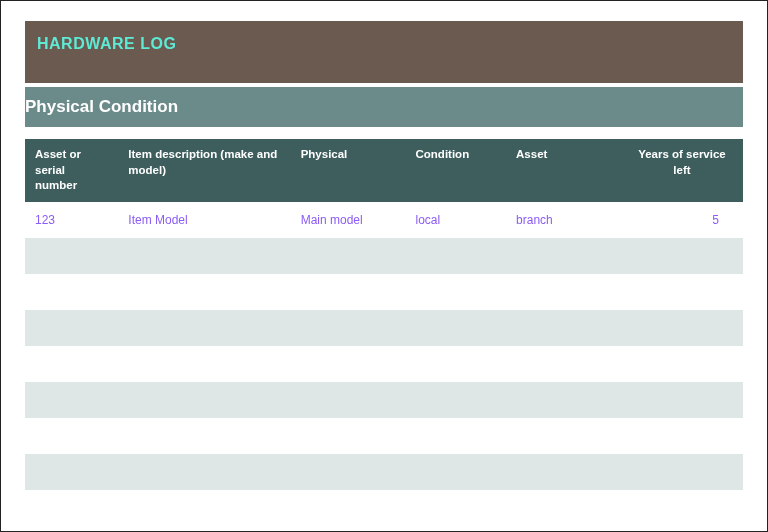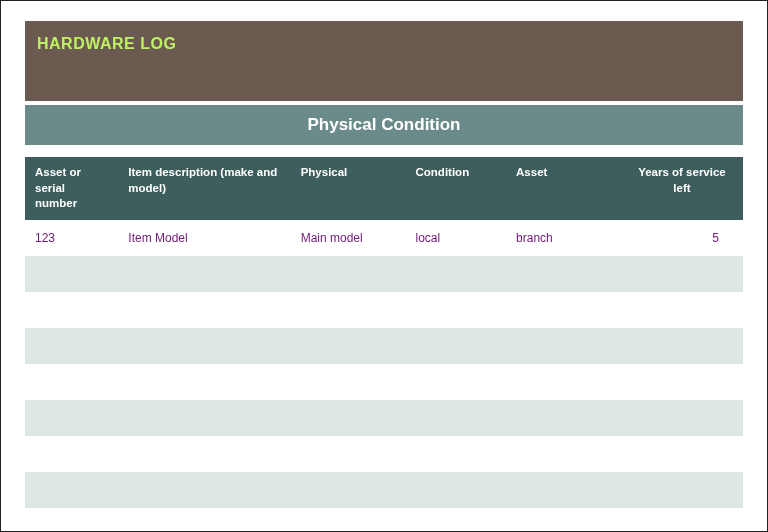--- a/index.html
+++ b/index.html
@@ -6,32 +6,32 @@
   body {
     width: 768px;
     height: 532px;
     background: #ffffff;
     font-family: Arial, Helvetica, sans-serif;
     padding: 20px 24px;
     border: 1px solid #222;
   }
   .banner {
     background: #6a5a50;
-    color: #bef264;
+    color: #5eead4;
     font-weight: bold;
     font-size: 16px;
     letter-spacing: 0.5px;
-    padding: 14px 12px 48px 12px;
+    padding: 14px 12px 30px 12px;
   }
   .section-title {
     background: #6b8b8b;
     color: #ffffff;
     font-weight: bold;
     font-size: 17px;
-    text-align: center;
+    text-align: left;
     padding: 10px 0;
     margin-top: 4px;
   }
   table {
     width: 100%;
     border-collapse: collapse;
     table-layout: fixed;
     margin-top: 12px;
   }
   thead tr {
@@ -42,21 +42,21 @@
     font-size: 11.5px;
     font-weight: bold;
     text-align: left;
     padding: 8px 10px;
     vertical-align: top;
     line-height: 1.35;
   }
   thead th.col-years { text-align: center; }
   tbody td {
     font-size: 12px;
-    color: #701a75;
+    color: #8b5cf6;
     padding: 10px 10px;
     height: 36px;
     vertical-align: middle;
   }
   tbody td.col-years { text-align: right; padding-right: 24px; }
   tbody tr.odd  { background: #ffffff; }
   tbody tr.even { background: #dee6e6; }
   col.c1 { width: 13%; }
   col.c2 { width: 24%; }
   col.c3 { width: 16%; }

